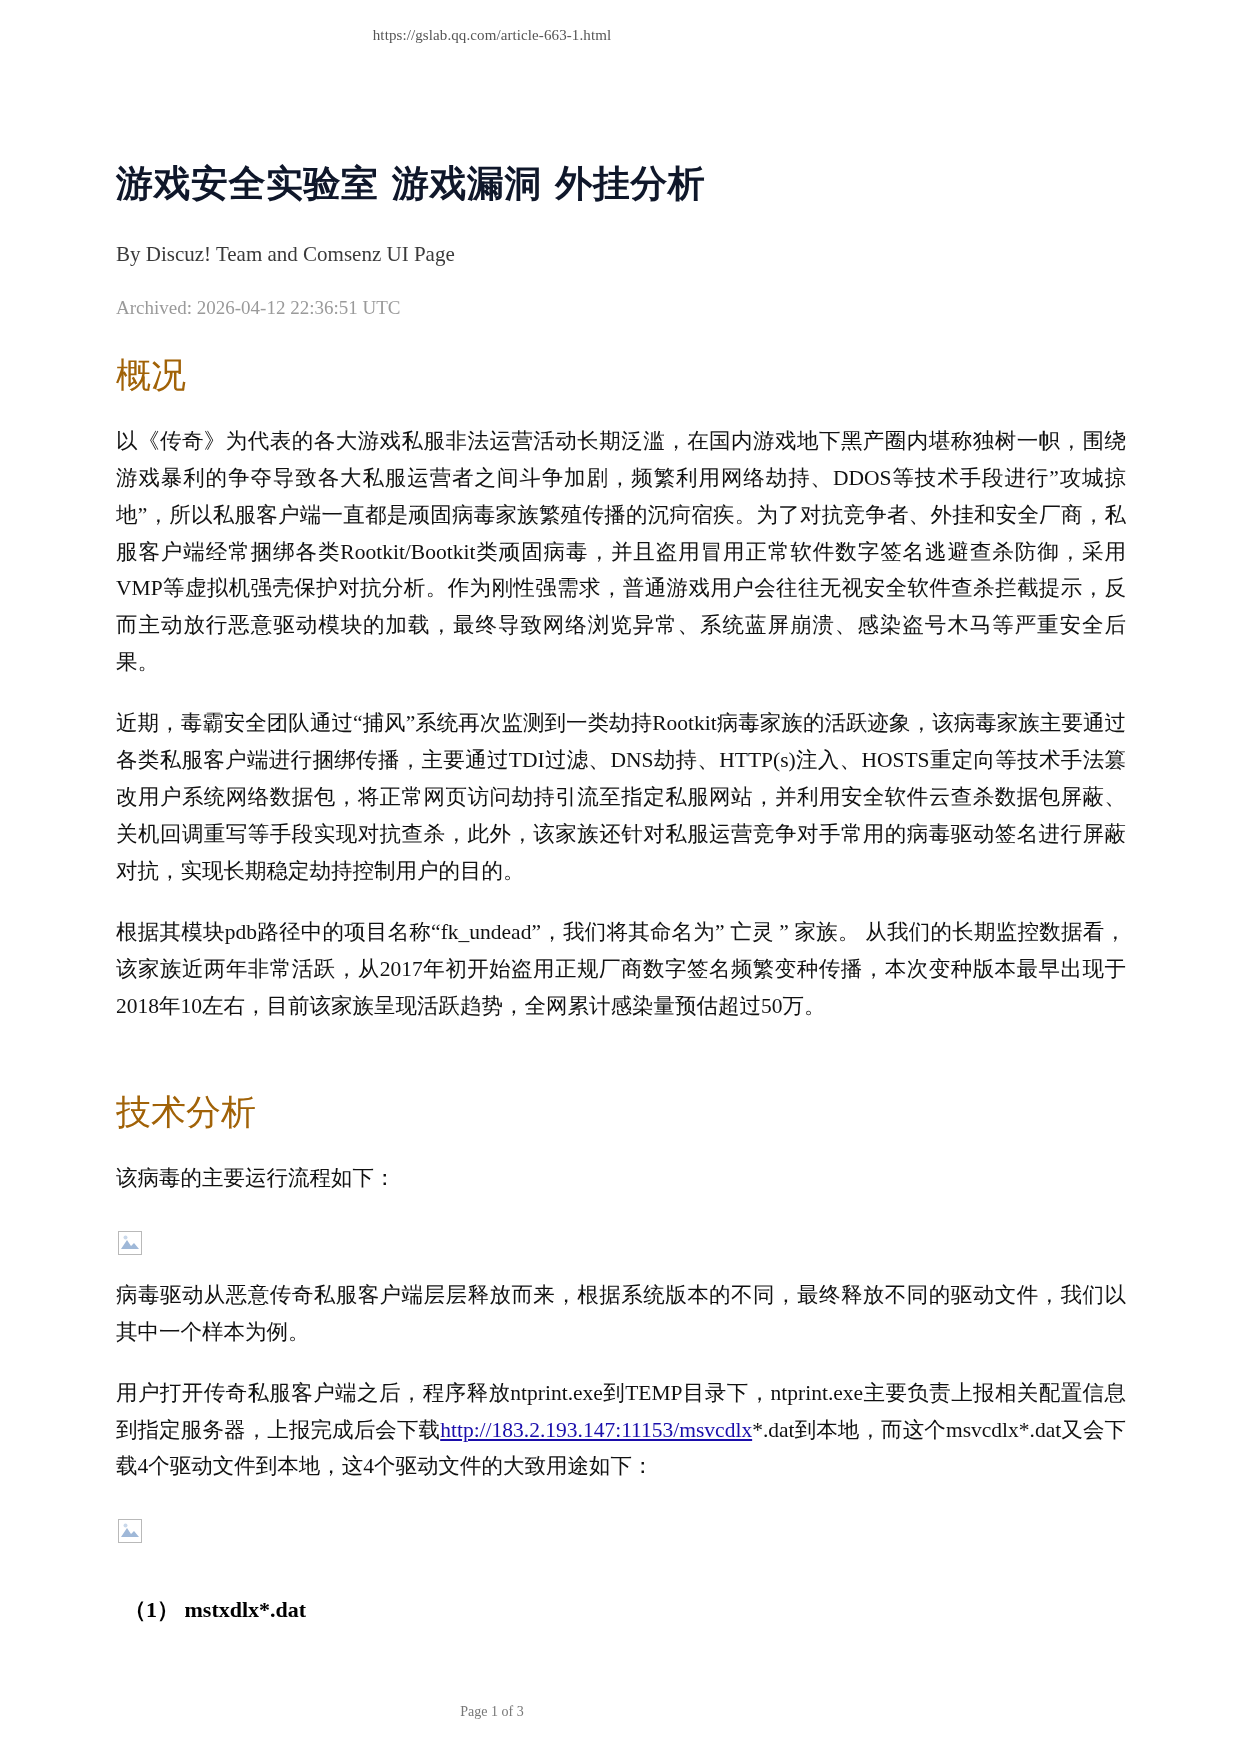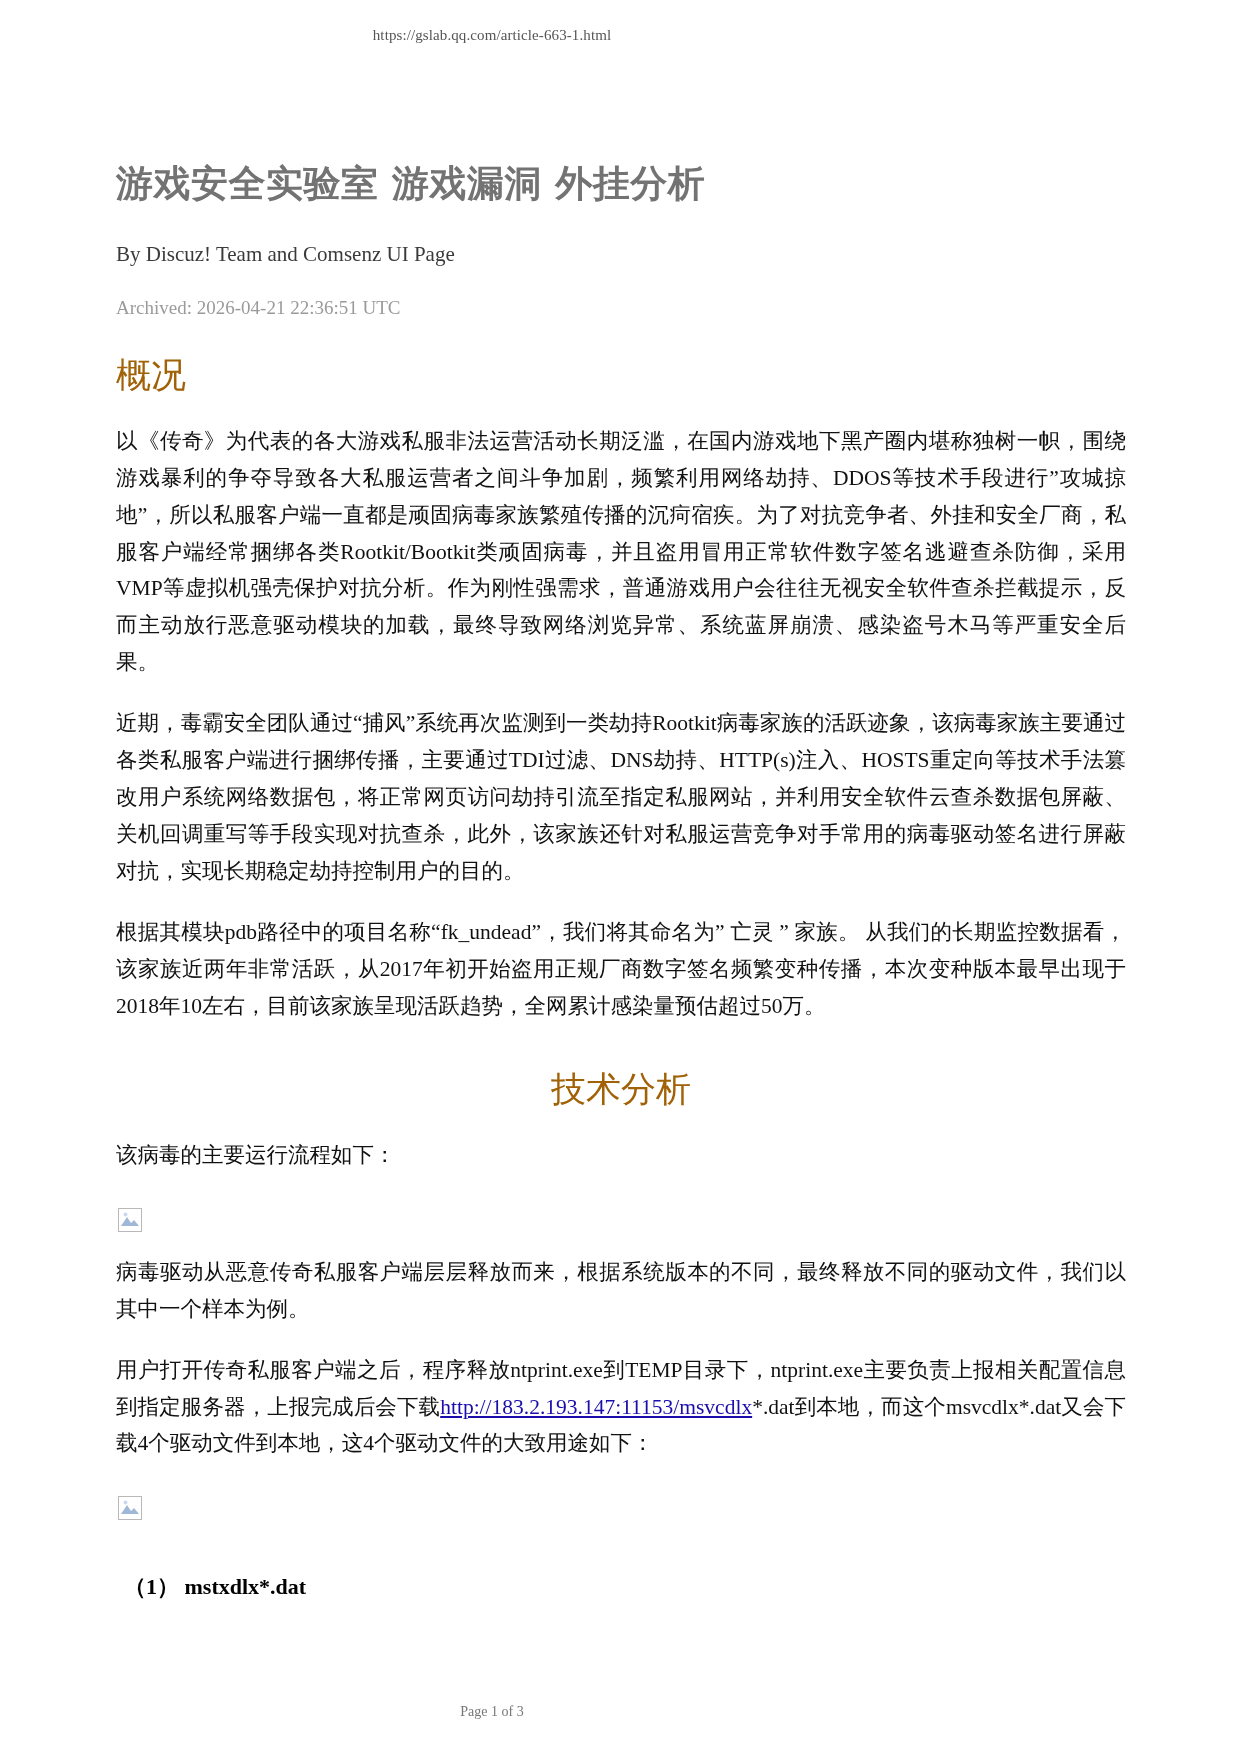--- a/index.html
+++ b/index.html
@@ -37,21 +37,21 @@
     top: 160px;
     left: 116px;
     width: 1010px;
   }
   h1.doc-title {
     font-family: "DejaVu Sans", sans-serif;
     font-size: 37px;
     font-weight: bold;
     line-height: 1.3;
     margin: 0 0 34px 0;
-    color: #737373;
+    color: #0f172a;
     letter-spacing: 0.5px;
   }
   .byline {
     font-family: "Liberation Serif", serif;
     font-size: 21px;
     color: #3a3a3a;
     margin: 0 0 30px 0;
   }
   .archived {
     font-family: "Liberation Serif", serif;
@@ -61,22 +61,21 @@
   }
   h2.section-title {
     font-family: "DejaVu Sans", sans-serif;
     font-size: 35px;
     font-weight: normal;
     color: #a16207;
     margin: 0 0 24px 0;
     line-height: 1.3;
   }
   h2.section-title.spaced {
-    margin-top: 42px;
-    text-align: center;
+    margin-top: 65px;
   }
   p.body-text {
     font-family: "Liberation Serif", serif;
     font-size: 21.5px;
     line-height: 1.72;
     margin: 0 0 24px 0;
     color: #111111;
     text-align: justify;
     text-justify: inter-ideograph;
   }
@@ -117,21 +116,21 @@
 <div class="page">
 
   <div class="archive-url">https://gslab.qq.com/article-663-1.html</div>
 
   <div class="content">
 
     <h1 class="doc-title">游戏安全实验室 游戏漏洞 外挂分析</h1>
 
     <p class="byline">By Discuz! Team and Comsenz UI Page</p>
 
-    <p class="archived">Archived: 2026-04-21 22:36:51 UTC</p>
+    <p class="archived">Archived: 2026-04-12 22:36:51 UTC</p>
 
     <h2 class="section-title">概况</h2>
 
     <p class="body-text">以《传奇》为代表的各大游戏私服非法运营活动长期泛滥，在国内游戏地下黑产圈内堪称独树一帜，围绕游戏暴利的争夺导致各大私服运营者之间斗争加剧，频繁利用网络劫持、DDOS等技术手段进行”攻城掠地”，所以私服客户端一直都是顽固病毒家族繁殖传播的沉疴宿疾。为了对抗竞争者、外挂和安全厂商，私服客户端经常捆绑各类Rootkit/Bootkit类顽固病毒，并且盗用冒用正常软件数字签名逃避查杀防御，采用VMP等虚拟机强壳保护对抗分析。作为刚性强需求，普通游戏用户会往往无视安全软件查杀拦截提示，反而主动放行恶意驱动模块的加载，最终导致网络浏览异常、系统蓝屏崩溃、感染盗号木马等严重安全后果。</p>
 
     <p class="body-text">近期，毒霸安全团队通过“捕风”系统再次监测到一类劫持Rootkit病毒家族的活跃迹象，该病毒家族主要通过各类私服客户端进行捆绑传播，主要通过TDI过滤、DNS劫持、HTTP(s)注入、HOSTS重定向等技术手法篡改用户系统网络数据包，将正常网页访问劫持引流至指定私服网站，并利用安全软件云查杀数据包屏蔽、关机回调重写等手段实现对抗查杀，此外，该家族还针对私服运营竞争对手常用的病毒驱动签名进行屏蔽对抗，实现长期稳定劫持控制用户的目的。</p>
 
     <p class="body-text">根据其模块pdb路径中的项目名称“fk_undead”，我们将其命名为” 亡灵 ” 家族。 从我们的长期监控数据看，该家族近两年非常活跃，从2017年初开始盗用正规厂商数字签名频繁变种传播，本次变种版本最早出现于2018年10左右，目前该家族呈现活跃趋势，全网累计感染量预估超过50万。</p>
 
     <h2 class="section-title spaced">技术分析</h2>

